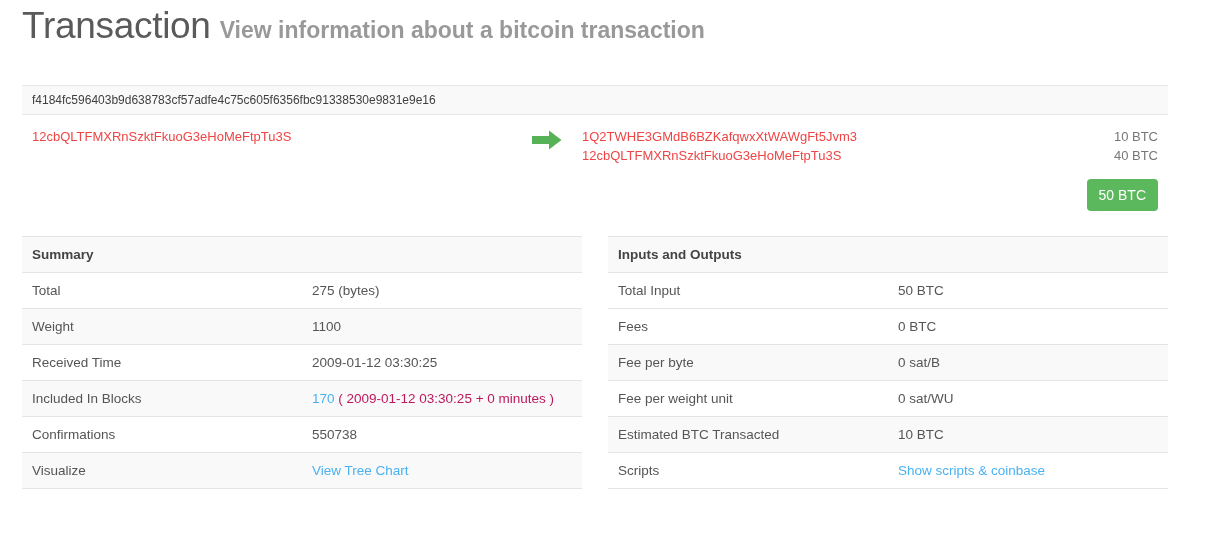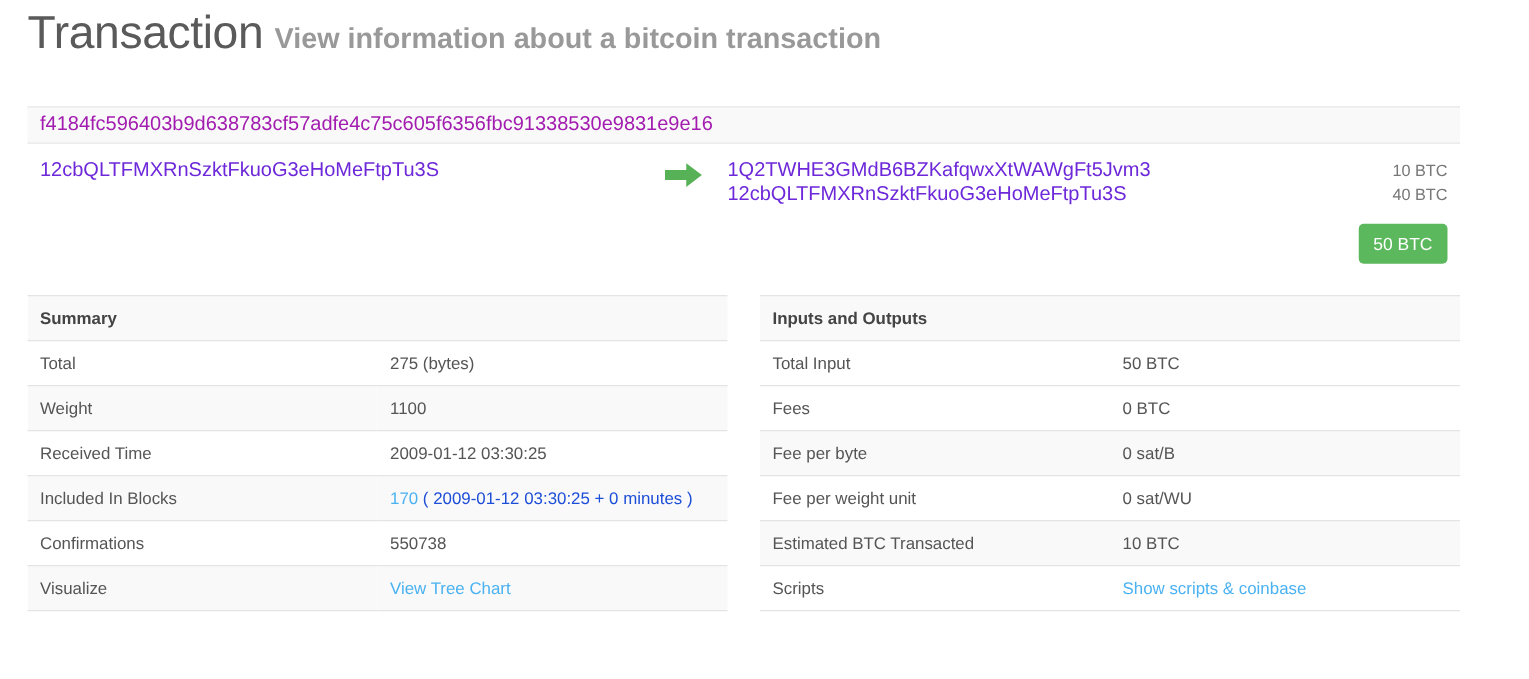--- a/index.html
+++ b/index.html
@@ -57,22 +57,22 @@
     background: #f9f9f9;
     border-top: 1px solid #e7e7e7;
     border-bottom: 1px solid #e7e7e7;
     height: 30px;
     display: flex;
     align-items: center;
     padding: 0 10px;
     box-sizing: border-box;
   }
   .tx-hash {
-    font-size: 16px;
-    color: #a21caf;
+    font-size: 12px;
+    color: #404040;
     text-decoration: none;
     cursor: pointer;
     word-break: break-all;
   }
 
   .tx-body {
     display: flex;
     align-items: flex-start;
     padding: 12px 10px 0 10px;
     box-sizing: border-box;
@@ -94,23 +94,23 @@
   .tx-outputs {
     flex: 1 1 auto;
   }
   .tx-amounts {
     width: 120px;
     flex: none;
     text-align: right;
   }
   .addr {
     display: block;
-    font-size: 16px;
+    font-size: 13px;
     line-height: 19px;
-    color: #6d28d9;
+    color: #ef4444;
     text-decoration: none;
     cursor: pointer;
   }
   .amount {
     font-size: 13px;
     line-height: 19px;
     color: #777777;
     display: block;
   }
   .total-badge-wrap {
@@ -168,21 +168,21 @@
   }
   .tbl tr.odd  td, .tbl tr.odd  th { background: #f9f9f9; }
   .tbl tr.even td, .tbl tr.even th { background: #ffffff; }
   .tbl tr:last-child td { border-bottom: 1px solid #e4e4e4; }
   .col-label { width: 190px; }
   .lnk {
     color: #4ab2f1;
     text-decoration: none;
     cursor: pointer;
   }
-  .muted { color: #1d4ed8; }
+  .muted { color: #be185d; }
 </style>
 </head>
 <body>
 
 <div class="page">
 
   <div class="page-header">
     <span class="page-title">Transaction</span>
     <span class="page-subtitle">View information about a bitcoin transaction</span>
   </div>

